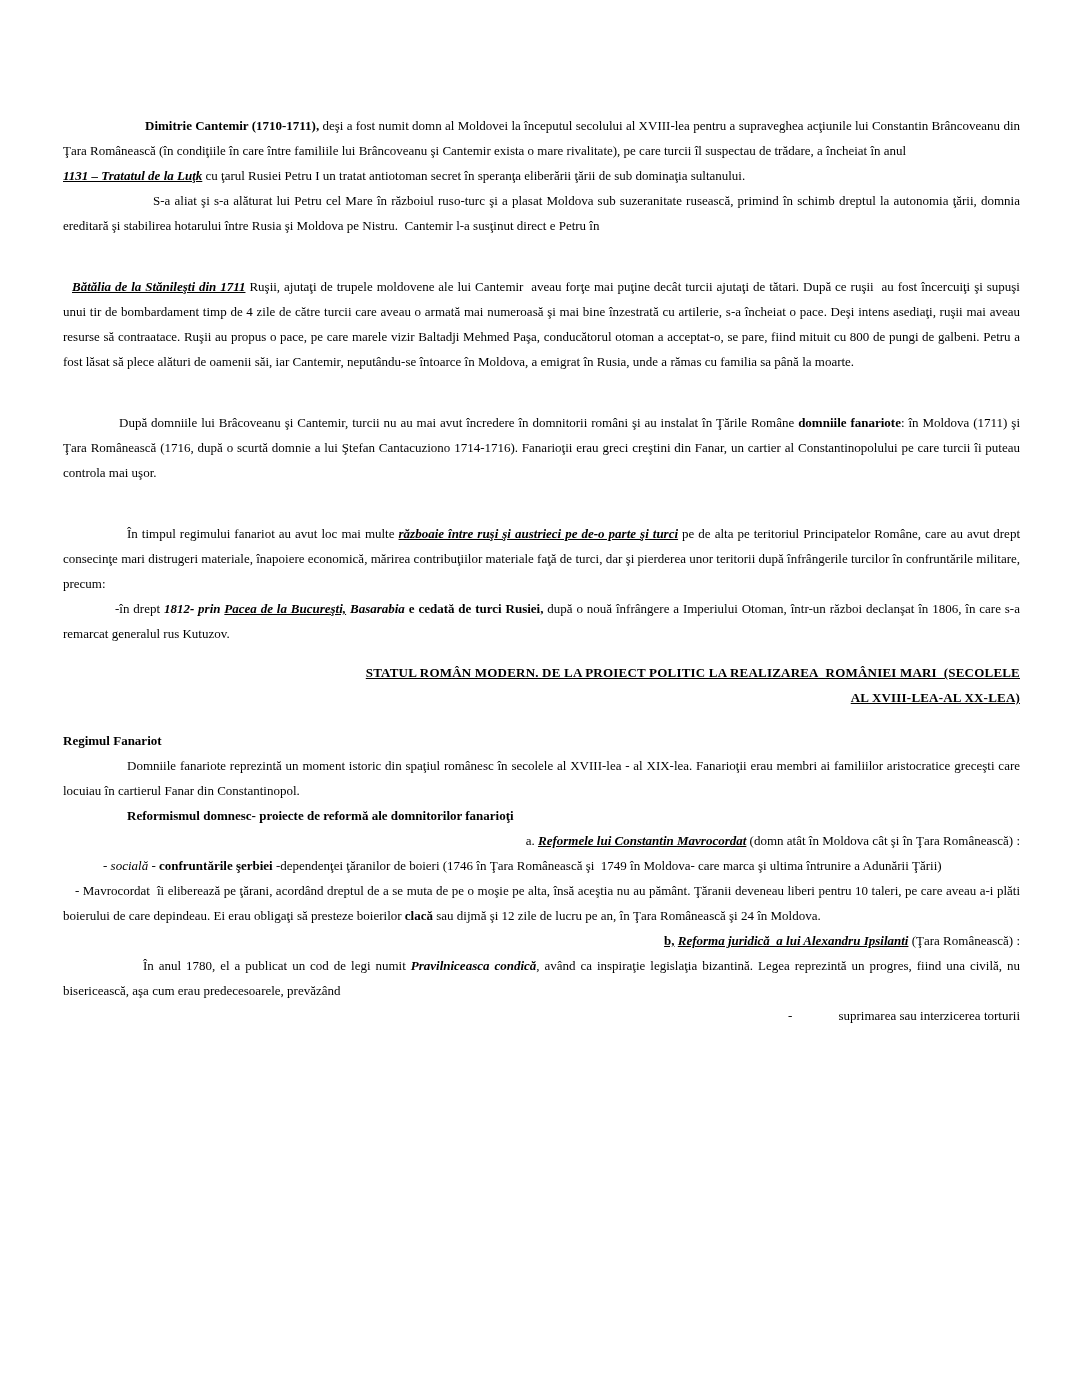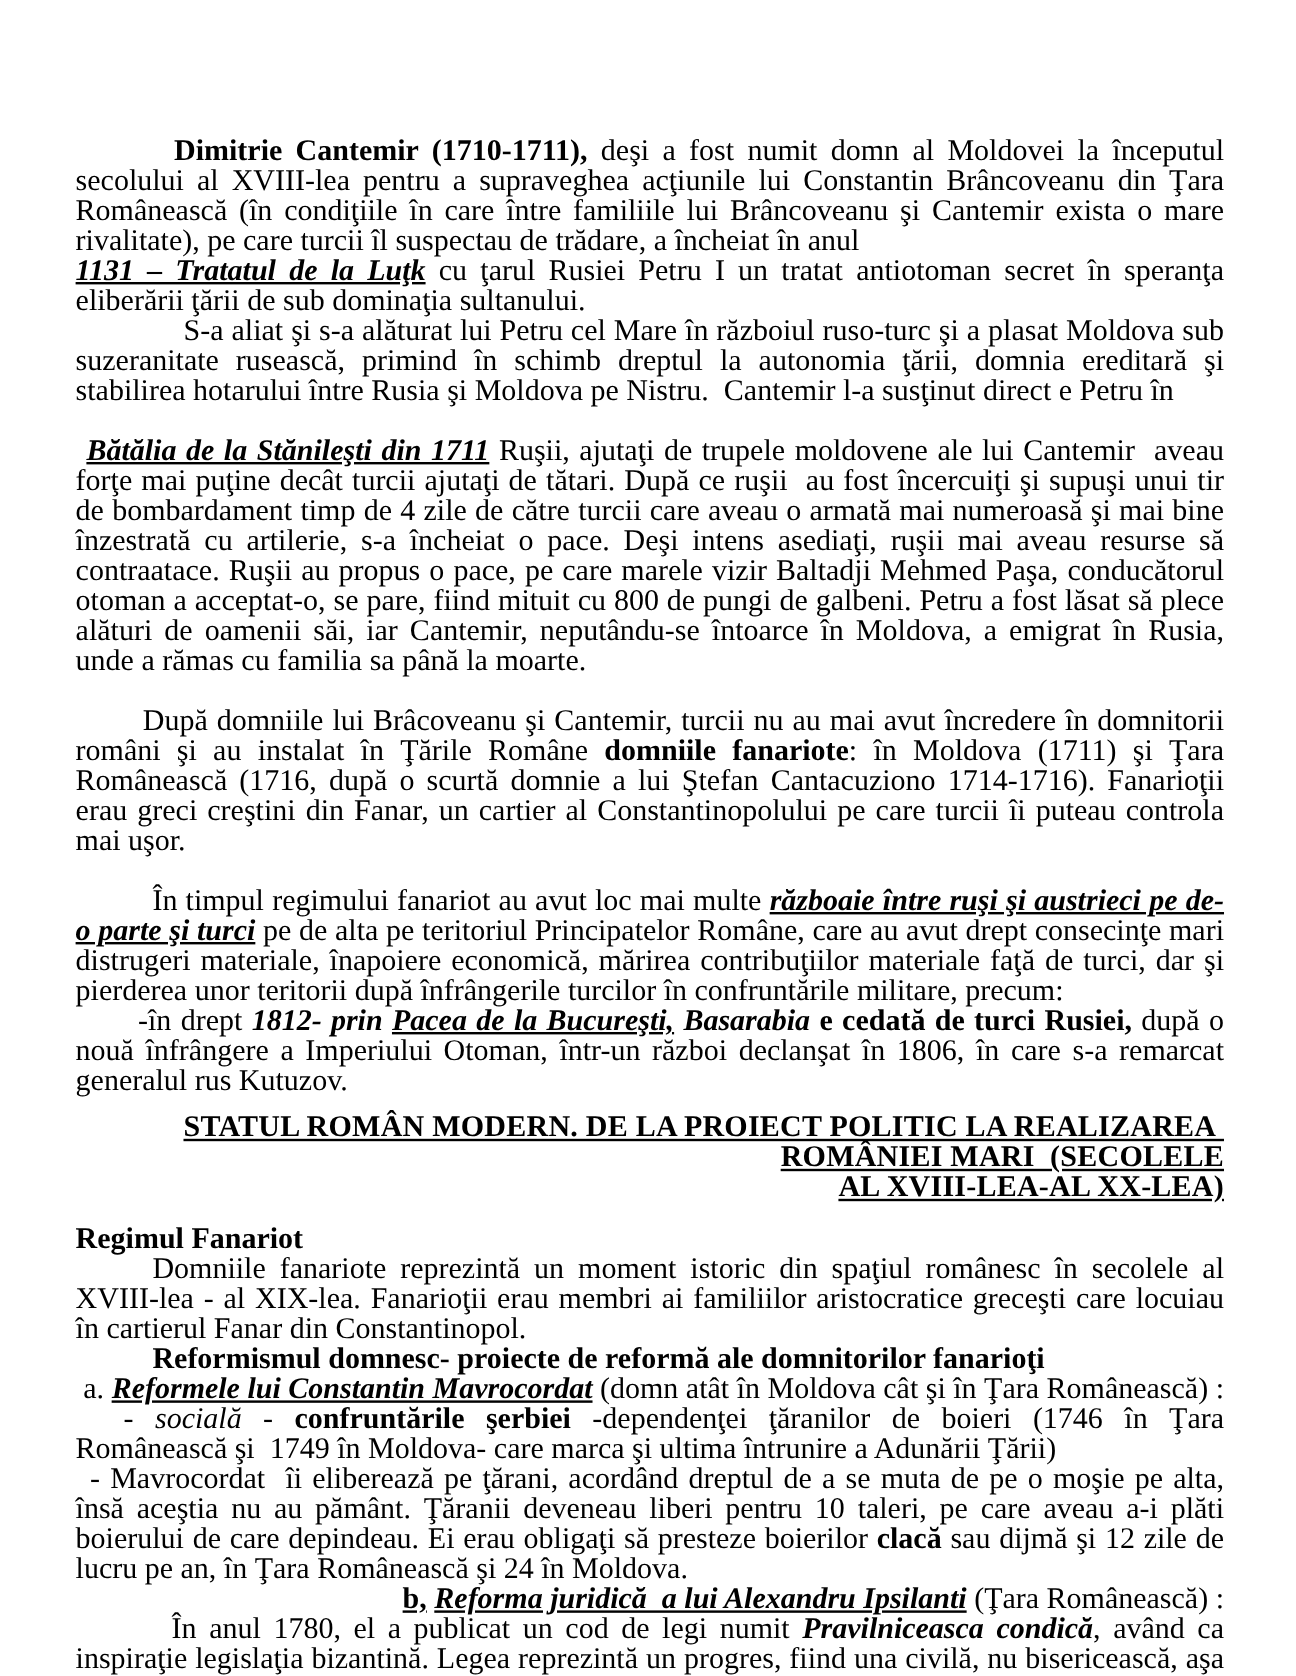--- a/index.html
+++ b/index.html
@@ -3,21 +3,21 @@
 <meta charset="utf-8">
 <style>
   html, body { margin: 0; padding: 0; background: #ffffff; }
   .page {
     position: relative;
     width: 1080px;
     height: 1397px;
     background: #ffffff;
     overflow: hidden;
     font-family: "Liberation Serif", serif;
-    font-size: 25px;
+    font-size: 13px;
     line-height: 25px;
     color: #000000;
   }
   .content {
     padding: 113px 60px 0 63px;
   }
   p { margin: 0; text-align: justify; }
   .b  { font-weight: bold; }
   .i  { font-style: italic; }
   .u  { text-decoration: underline; }
@@ -27,21 +27,21 @@
   .ind90 { text-indent: 90px; }
   .ind80 { text-indent: 80px; }
   .ind64 { text-indent: 64px; }
   .ind56 { text-indent: 56px; }
   .ind52 { text-indent: 52px; }
   .ind40 { text-indent: 40px; }
   .ind12 { text-indent: 12px; }
   .ind9  { text-indent: 9px; }
   .ind8  { text-indent: 8px; }
   
-  .gap    { margin-top: 25px; }
+  .gap    { margin-top: 36px; }
   .gap18  { margin-top: 18px; }
   .heading {
     margin-top: 14px;
     font-weight: bold;
     text-align: right;
     letter-spacing: 0.2px;
   }
   .heading .hline { text-decoration: underline; }
   .subhead { font-weight: bold; text-align: left; }
   .torture-line { text-align: right; }

